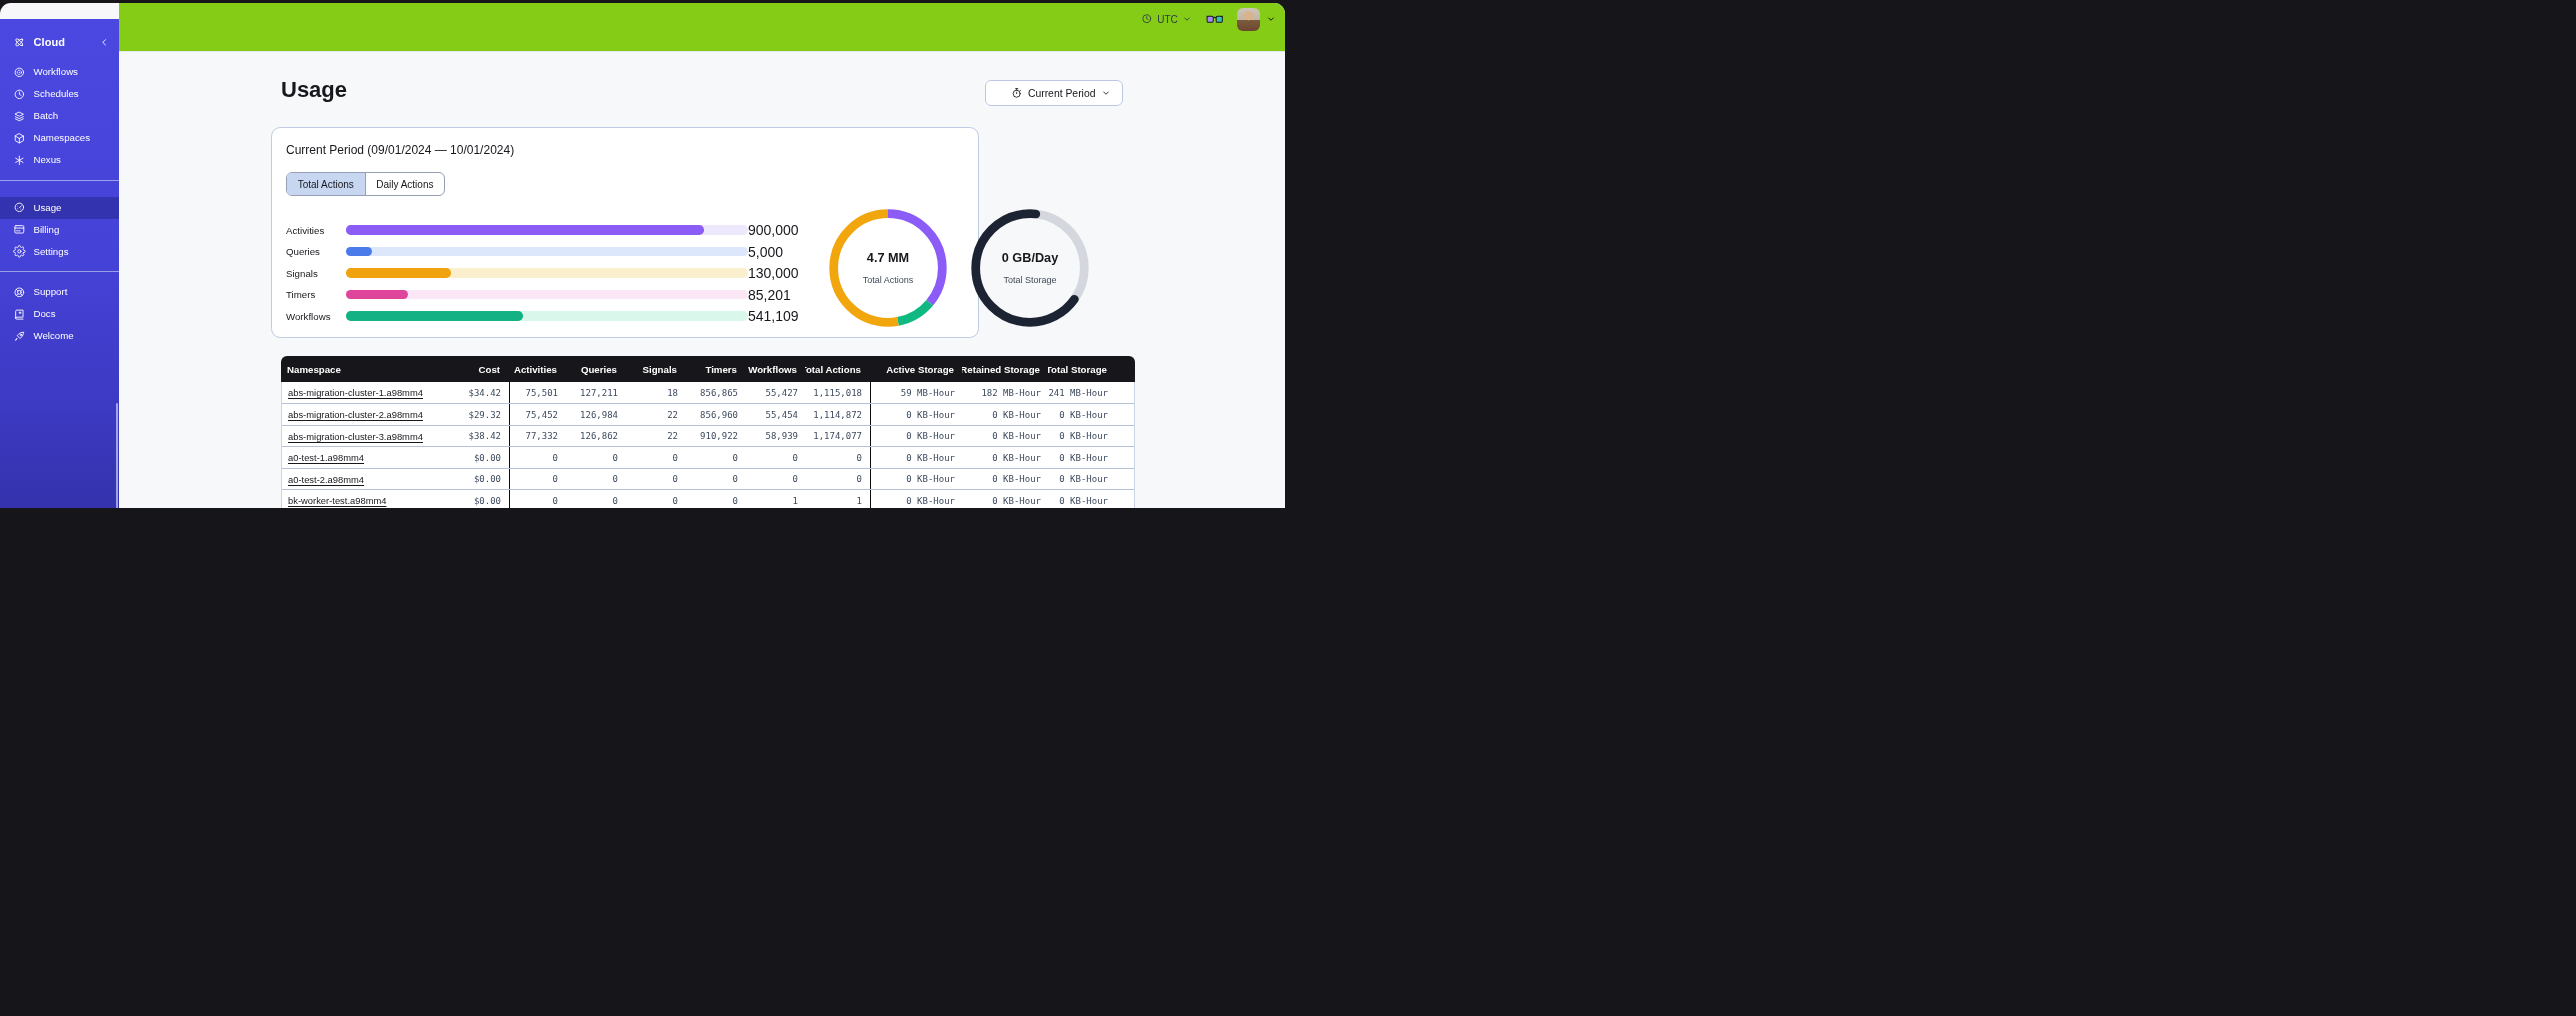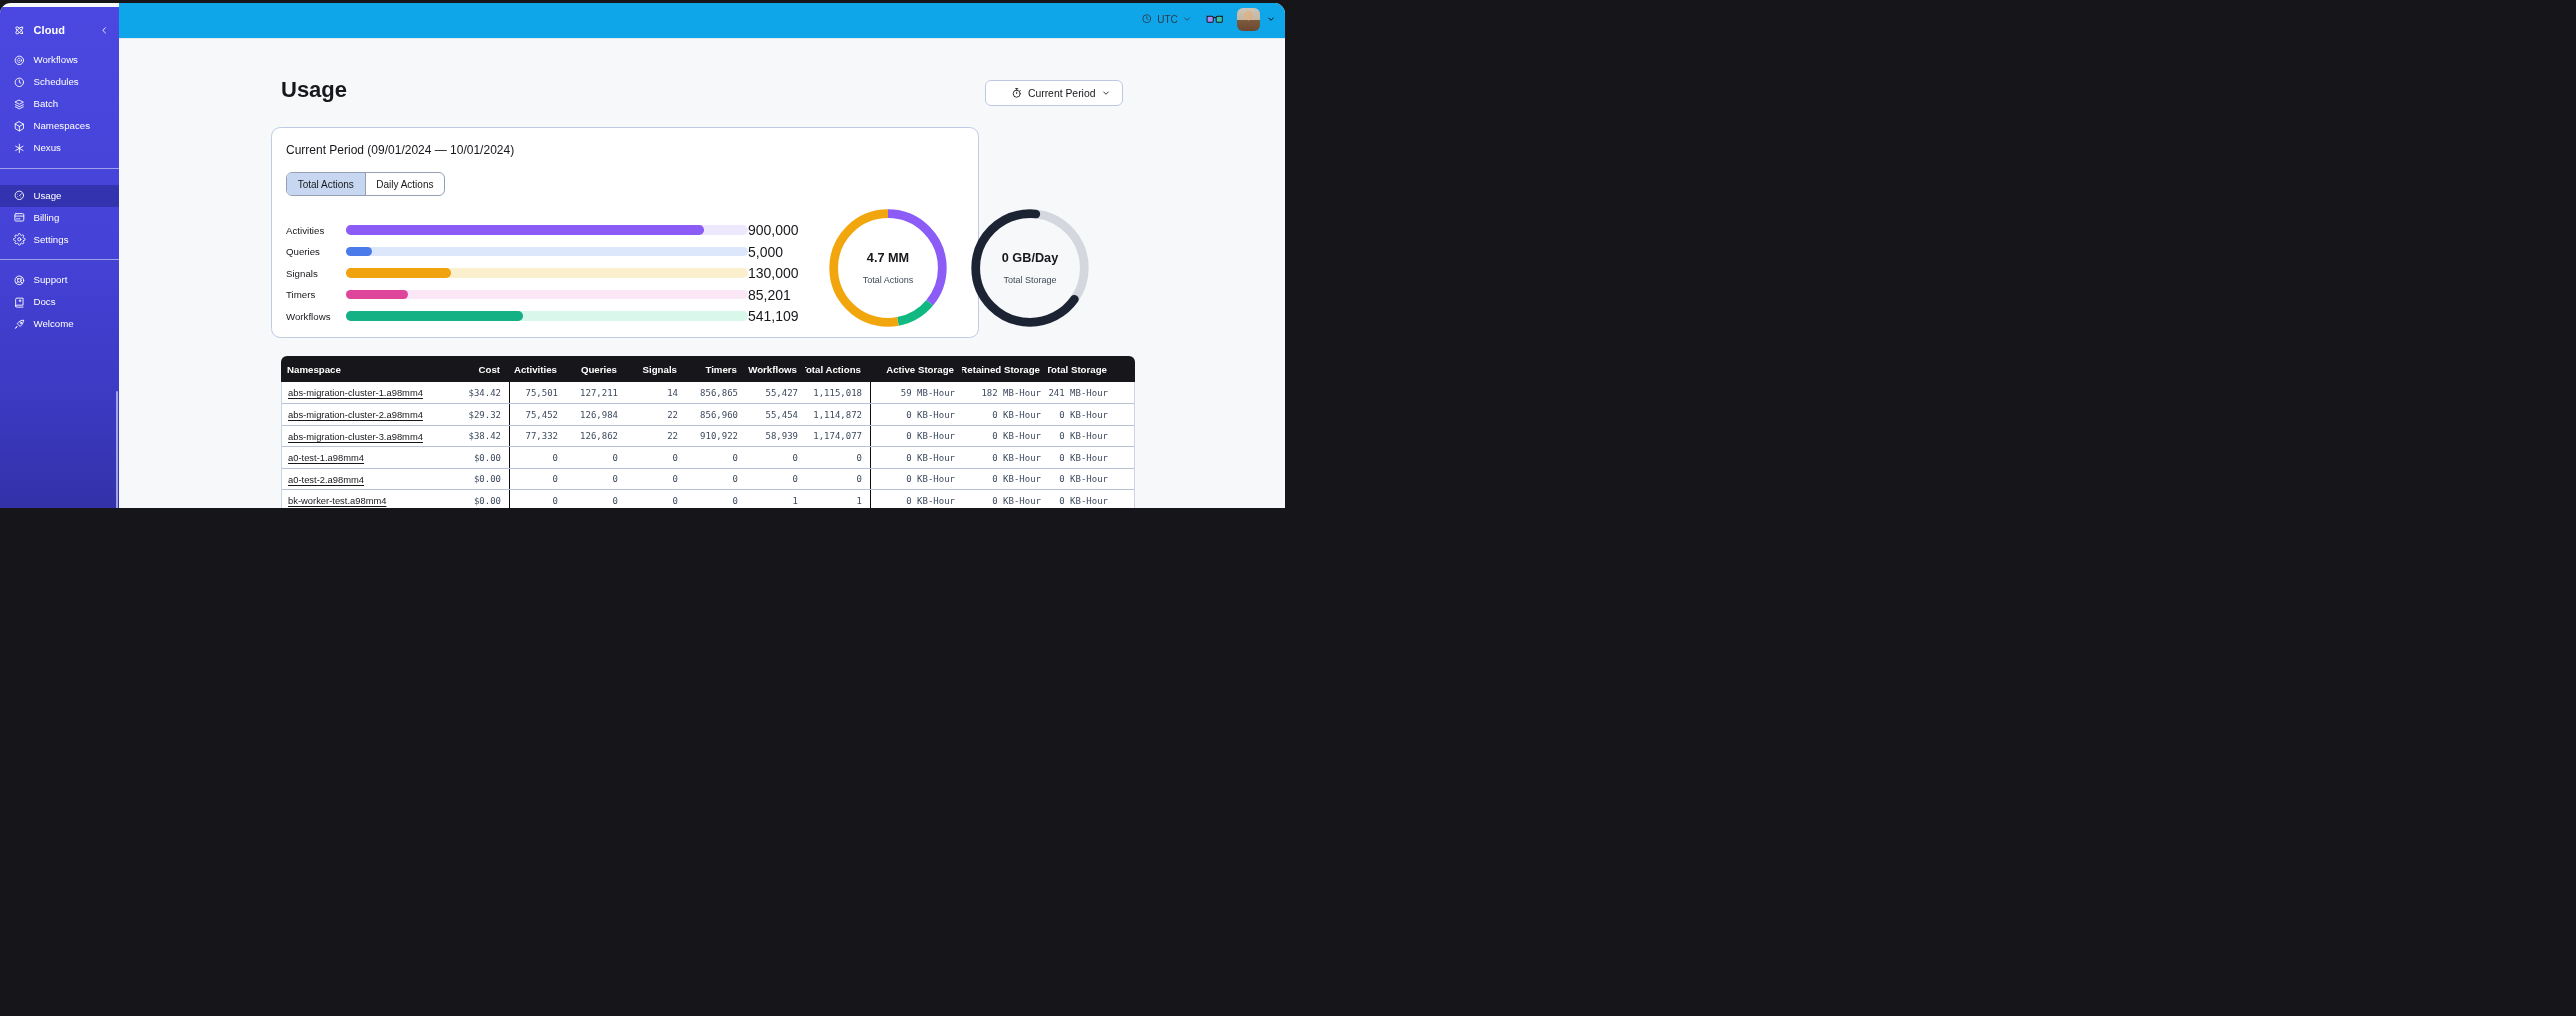--- a/index.html
+++ b/index.html
@@ -7,38 +7,38 @@
   body {
     width:1288px; height:508px; position:relative; overflow:hidden;
     background:#15151a; font-family:"Liberation Sans", sans-serif;
   }
   .app {
     position:absolute; top:3.4px; left:0; width:1285px; height:505px;
     border-radius:10.7px 10.7px 0 0; overflow:hidden; background:#F7F8FA;
   }
   
   .sidebar {
-    position:absolute; top:4px; left:0; width:119px; height:100%; color:#fff;
+    position:absolute; top:16px; left:0; width:119px; height:100%; color:#fff;
     background:linear-gradient(180deg,#4A48E0 0%,#4542D7 48%,#3D3AC4 76%,#3331A8 100%);
   }
   .brand { display:flex; align-items:center; height:29.5px; margin-top:8px; padding:0 9.4px 0 13.4px; gap:7.4px; }
   .brand-label { font-size:11px; font-weight:700; flex:1; letter-spacing:0.1px; }
   .collapse-btn { display:flex; align-items:center; cursor:pointer; opacity:.95; }
   .nav { list-style:none; margin:0; padding:0; }
   .nav-item { display:flex; align-items:center; gap:7.4px; height:22px; padding-left:13.4px; font-size:9.7px; font-weight:500; cursor:pointer; }
   .nav-item.active { background:rgba(10,12,80,.30); }
   .nav-item .icon { width:12.7px; height:12.7px; display:flex; align-items:center; justify-content:center; flex:none; }
   .icon svg { display:block; }
   #nav-main { margin-top:4px; }
   .side-divider { border:none; border-top:0.7px solid rgba(232,236,250,.55); margin:8.7px 0 0 0; }
   #nav-account { margin-top:16px; }
   #nav-footer { margin-top:8.7px; }
   .sidebar-scroll-thumb { position:absolute; right:0.7px; bottom:0; width:2.7px; height:121px; border-radius:1.3px; background:rgba(175,185,240,.85); }
   
-  .topbar { position:absolute; left:119px; top:0; right:0; height:36px; background:#0ea5e9; border-bottom:0.7px solid #E4E7EC; }
+  .topbar { position:absolute; left:119px; top:0; right:0; height:49px; background:#84cc16; border-bottom:0.7px solid #E4E7EC; }
   .topbar-right { position:absolute; right:9.4px; top:0; height:31.5px; display:flex; align-items:center; gap:13.4px; }
   .tz-button { display:flex; align-items:center; gap:4.7px; color:#2E3A49; font-size:10px; font-weight:500; cursor:pointer; }
   .glasses-btn { display:flex; align-items:center; cursor:pointer; }
   .user-menu { display:flex; align-items:center; gap:6px; cursor:pointer; }
   .avatar {
     width:23px; height:23px; border-radius:6px; overflow:hidden;
     background:
       radial-gradient(circle at 50% 34%, #D9B38C 0 24%, rgba(0,0,0,0) 25%),
       linear-gradient(180deg,#CEC5B6 0%,#C2B6A4 52%,#7E5A3C 53%,#6B4730 100%);
   }
@@ -369,21 +369,21 @@
           <div class="th c10">Total Storage</div>
         </div>
       <div class="t-body" id="t-body">
           <div class="t-row t-grid">
             <div class="td c0">
               <a class="ns-link">abs-migration-cluster-1.a98mm4</a>
             </div>
             <div class="td c1 mono">$34.42</div>
             <div class="td c2 mono">75,501</div>
             <div class="td c3 mono">127,211</div>
-            <div class="td c4 mono">14</div>
+            <div class="td c4 mono">18</div>
             <div class="td c5 mono">856,865</div>
             <div class="td c6 mono">55,427</div>
             <div class="td c7 mono">1,115,018</div>
             <div class="td c8 mono">59 MB-Hour</div>
             <div class="td c9 mono">182 MB-Hour</div>
             <div class="td c10 mono">241 MB-Hour</div>
           </div>
           <div class="t-row t-grid">
             <div class="td c0">
               <a class="ns-link">abs-migration-cluster-2.a98mm4</a>

